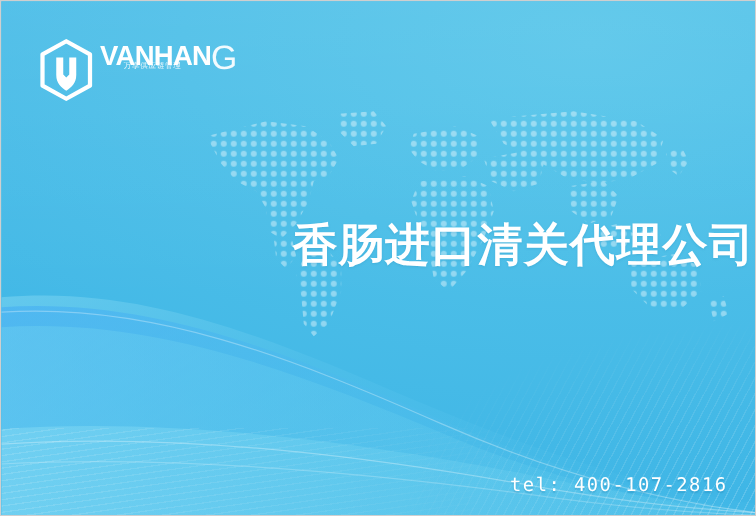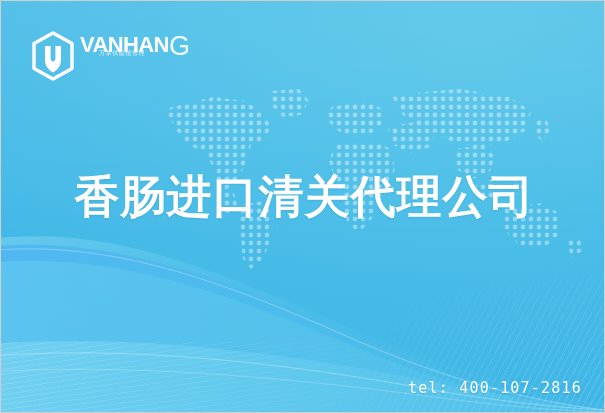--- a/index.html
+++ b/index.html
@@ -106,24 +106,24 @@
     color:rgba(255,255,255,.88);
     letter-spacing:.6px;
     white-space:nowrap;
     line-height:8px;
   }
   
   .headline{
     position:absolute;
     left:4px;right:0;
     top:170px;
-    text-align:center;
+    text-align:right;
     font-family:"DejaVu Sans","Liberation Sans",sans-serif;
     font-weight:700;
-    font-size:45px;
+    font-size:36px;
     line-height:52px;
     color:#ffffff;
     letter-spacing:1px;
     text-shadow:0 1px 2px rgba(20,110,160,.18);
     white-space:nowrap;
   }
   
   .tel{
     position:absolute;
     right:22px;bottom:15px;

